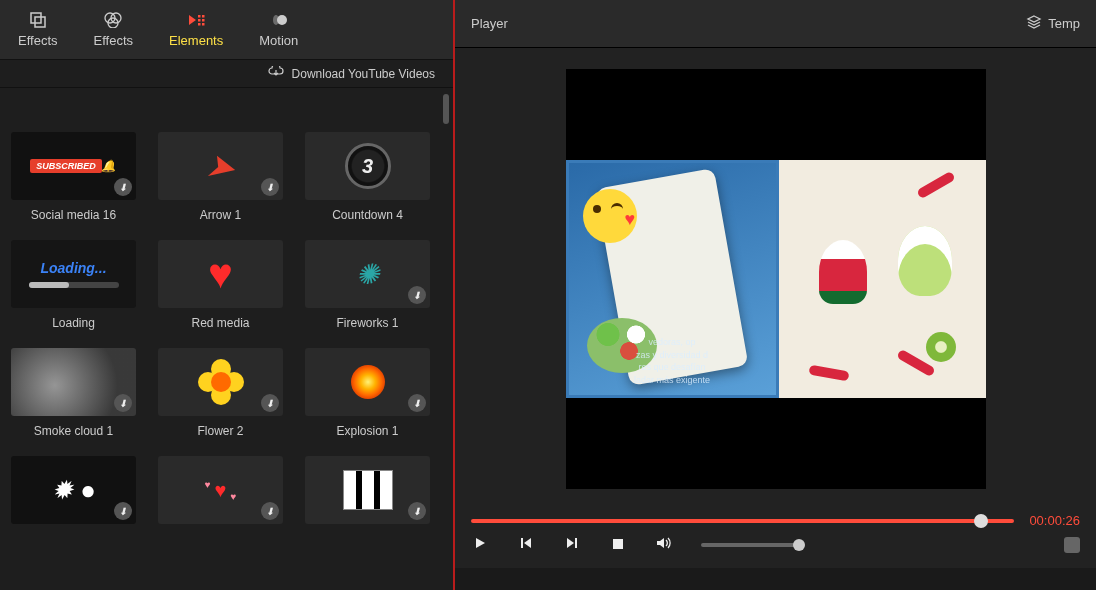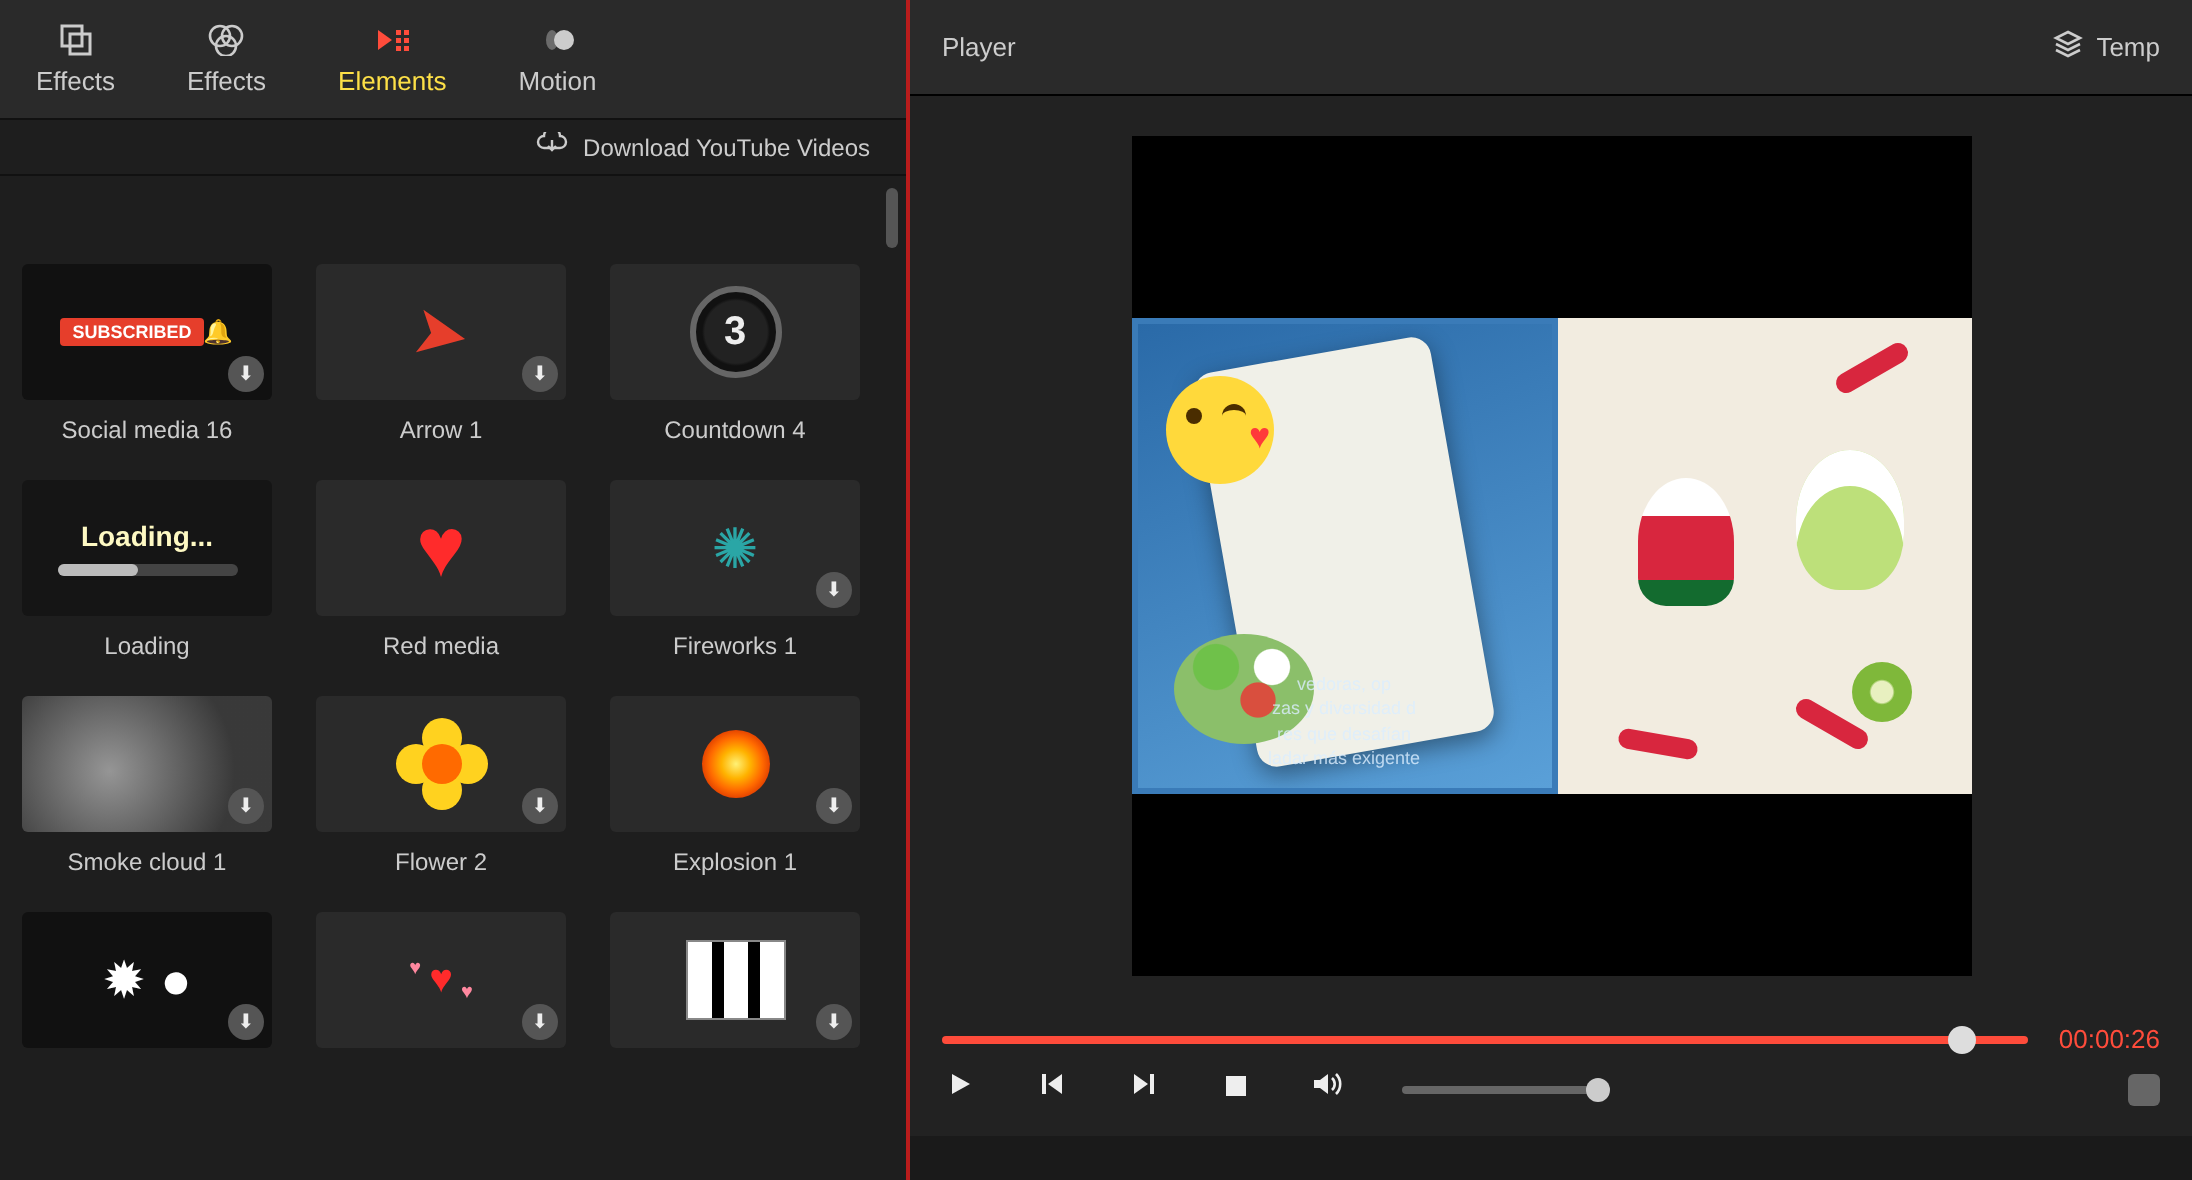--- a/index.html
+++ b/index.html
@@ -82,20 +82,21 @@
   .thumb {
     width: 125px;
     height: 68px;
     background: #2a2a2a;
     border-radius: 3px;
     position: relative;
     display:flex;
     align-items:center;
     justify-content:center;
     overflow:hidden;
+    font-style:italic;
   }
   .dl-badge {
     position:absolute;
     right:4px;
     bottom:4px;
     width:18px;
     height:18px;
     background:#555;
     border-radius:9px;
     display:flex;
@@ -110,21 +111,21 @@
     background:#e63e2b;color:#fff;font-size:9px;font-weight:bold;
     padding:2px 6px;border-radius:2px;display:inline-flex;align-items:center;gap:4px;
   }
   .bell{color:#e63e2b;font-size:12px;}
   .arrow-red{color:#e63e2b;font-size:34px;transform:rotate(10deg);}
   .countdown-circ{
     width:46px;height:46px;border-radius:50%;border:3px solid #666;
     display:flex;align-items:center;justify-content:center;color:#eee;font-size:20px;font-weight:bold;
     background:radial-gradient(#222 55%, #111 60%);
   }
-  .loading-box{display:flex;flex-direction:column;align-items:center;gap:6px;color:#fef9c3;}
+  .loading-box{display:flex;flex-direction:column;align-items:center;gap:6px;color:#3b82f6;}
   .loading-bar{width:90px;height:6px;background:#444;border-radius:3px;position:relative;}
   .loading-bar::after{content:"";position:absolute;left:0;top:0;height:100%;width:45%;background:#bbb;border-radius:3px;}
   .heart-red{color:#ff2b2b;font-size:42px;}
   .fireworks{color:#2aa6a6;font-size:28px;}
   .smoke-bg{background:radial-gradient(circle at 35% 55%, rgba(200,200,200,0.7), rgba(60,60,60,0.9) 70%);}
   .flower{position:relative;width:46px;height:46px;}
   .petal{position:absolute;width:20px;height:20px;background:#ffd21f;border-radius:50%;}
   .p1{top:0;left:13px;} .p2{bottom:0;left:13px;} .p3{left:0;top:13px;} .p4{right:0;top:13px;}
   .flower-center{position:absolute;top:13px;left:13px;width:20px;height:20px;background:#ff6a00;border-radius:50%;}
   .explosion{width:34px;height:34px;border-radius:50%;background:radial-gradient(circle,#fff176 0%,#ffb300 30%,#ff6a00 55%,#d62f00 80%);}

